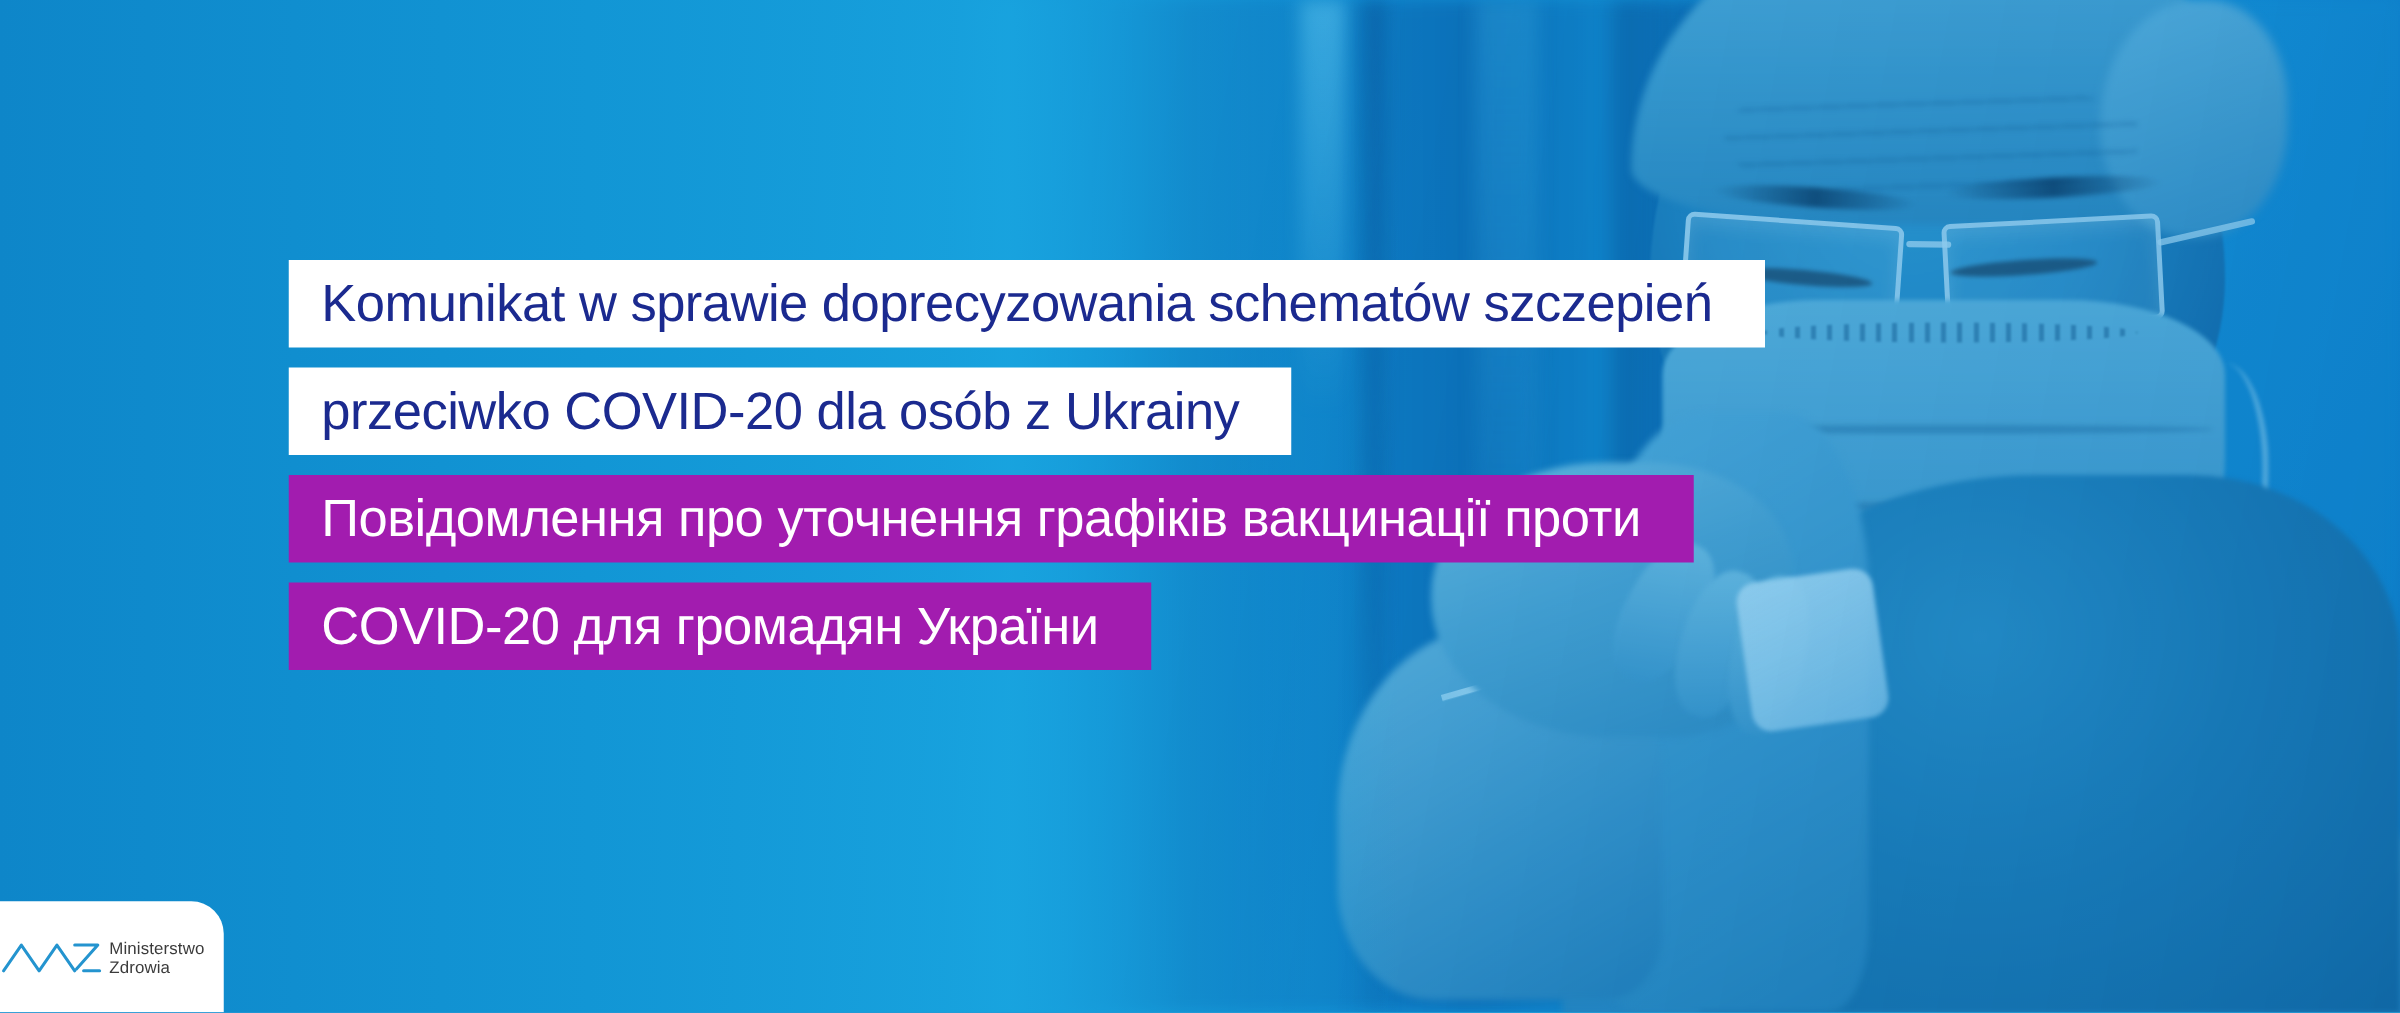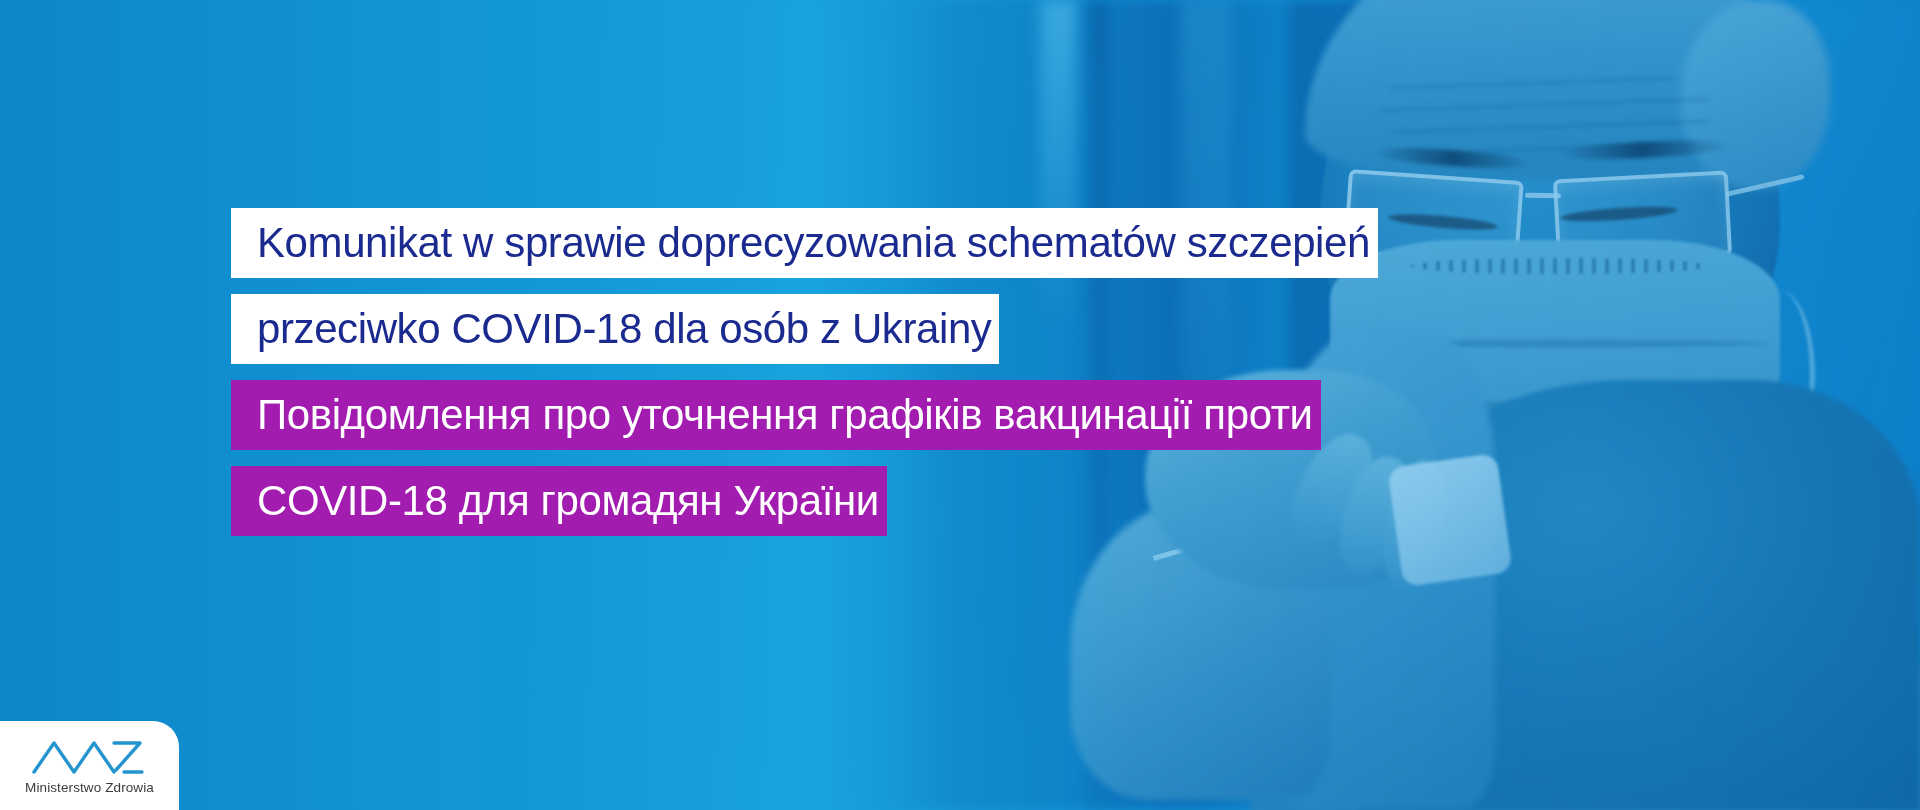--- a/index.html
+++ b/index.html
@@ -219,37 +219,37 @@
 
   
   .headline{
     position:absolute; left:231px; top:208px;
     display:flex; flex-direction:column; align-items:flex-start;
     gap:16px;
   }
   .line{
     height:70px;
     display:flex; align-items:center;
-    padding:0 8px 0 26px;
+    padding:0 42px 0 26px;
     font-size:42px;
     font-weight:400;
     letter-spacing:-0.4px;
     white-space:nowrap;
     line-height:1;
   }
   .line.pl{ background:#ffffff; color:#1b2a8f; }
   .line.ua{ background:#a21caf; color:#ffffff; }
 
   
   .logo-badge{
     position:absolute; left:0; bottom:0;
     width:179px; height:89px;
     background:#ffffff;
     border-top-right-radius:26px;
-    display:flex; flex-direction:column;
+    display:flex; flex-direction:row;
     align-items:center; justify-content:center;
     gap:2px;
   }
   .logo-mark{ width:120px; height:42px; display:block; }
   .logo-caption{
     font-size:13.5px; color:#3b3b3b; letter-spacing:.1px;
     font-family:"Liberation Sans", sans-serif;
   }
 </style>
 </head>
@@ -301,23 +301,23 @@
     <div class="finger f1"></div>
     <div class="finger f2"></div>
     <div class="gauze"></div>
 
     <div class="duotone"></div>
     <div class="left-fade"></div>
   </div>
 
   <div class="headline">
     <div class="line pl">Komunikat w sprawie doprecyzowania schematów szczepień</div>
-    <div class="line pl">przeciwko COVID-18 dla osób z Ukrainy</div>
+    <div class="line pl">przeciwko COVID-20 dla osób z Ukrainy</div>
     <div class="line ua">Повідомлення про уточнення графіків вакцинації проти</div>
-    <div class="line ua">COVID-18 для громадян України</div>
+    <div class="line ua">COVID-20 для громадян України</div>
   </div>
 
   <div class="logo-badge">
     <svg class="logo-mark" viewBox="0 0 120 42" fill="none" stroke="#2494cf" stroke-width="3.4" stroke-linecap="round" stroke-linejoin="round">
       <polyline points="4,36 24,7 44,36 64,7 84,36"></polyline>
       <polyline points="84,7 110,7 86,34"></polyline>
       <line x1="94" y1="36" x2="112" y2="36"></line>
     </svg>
     <div class="logo-caption">Ministerstwo Zdrowia</div>
   </div>

